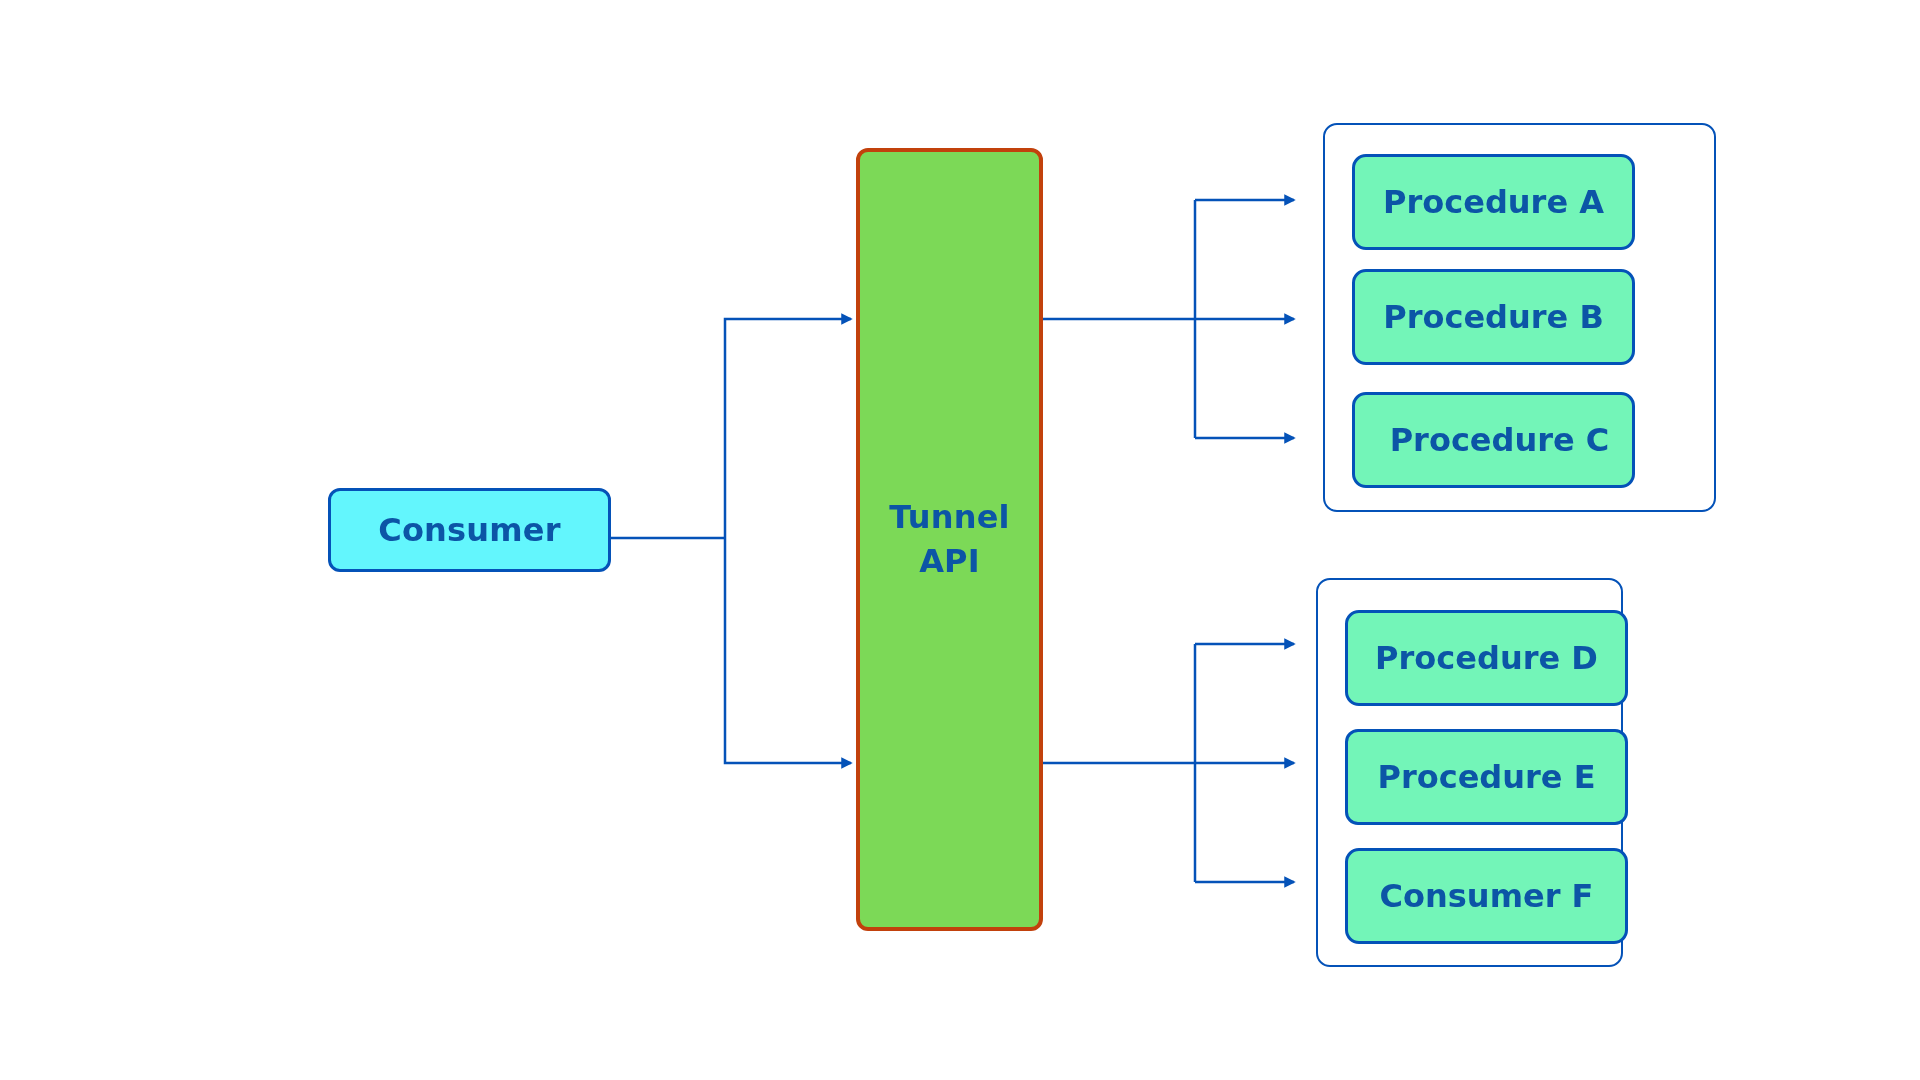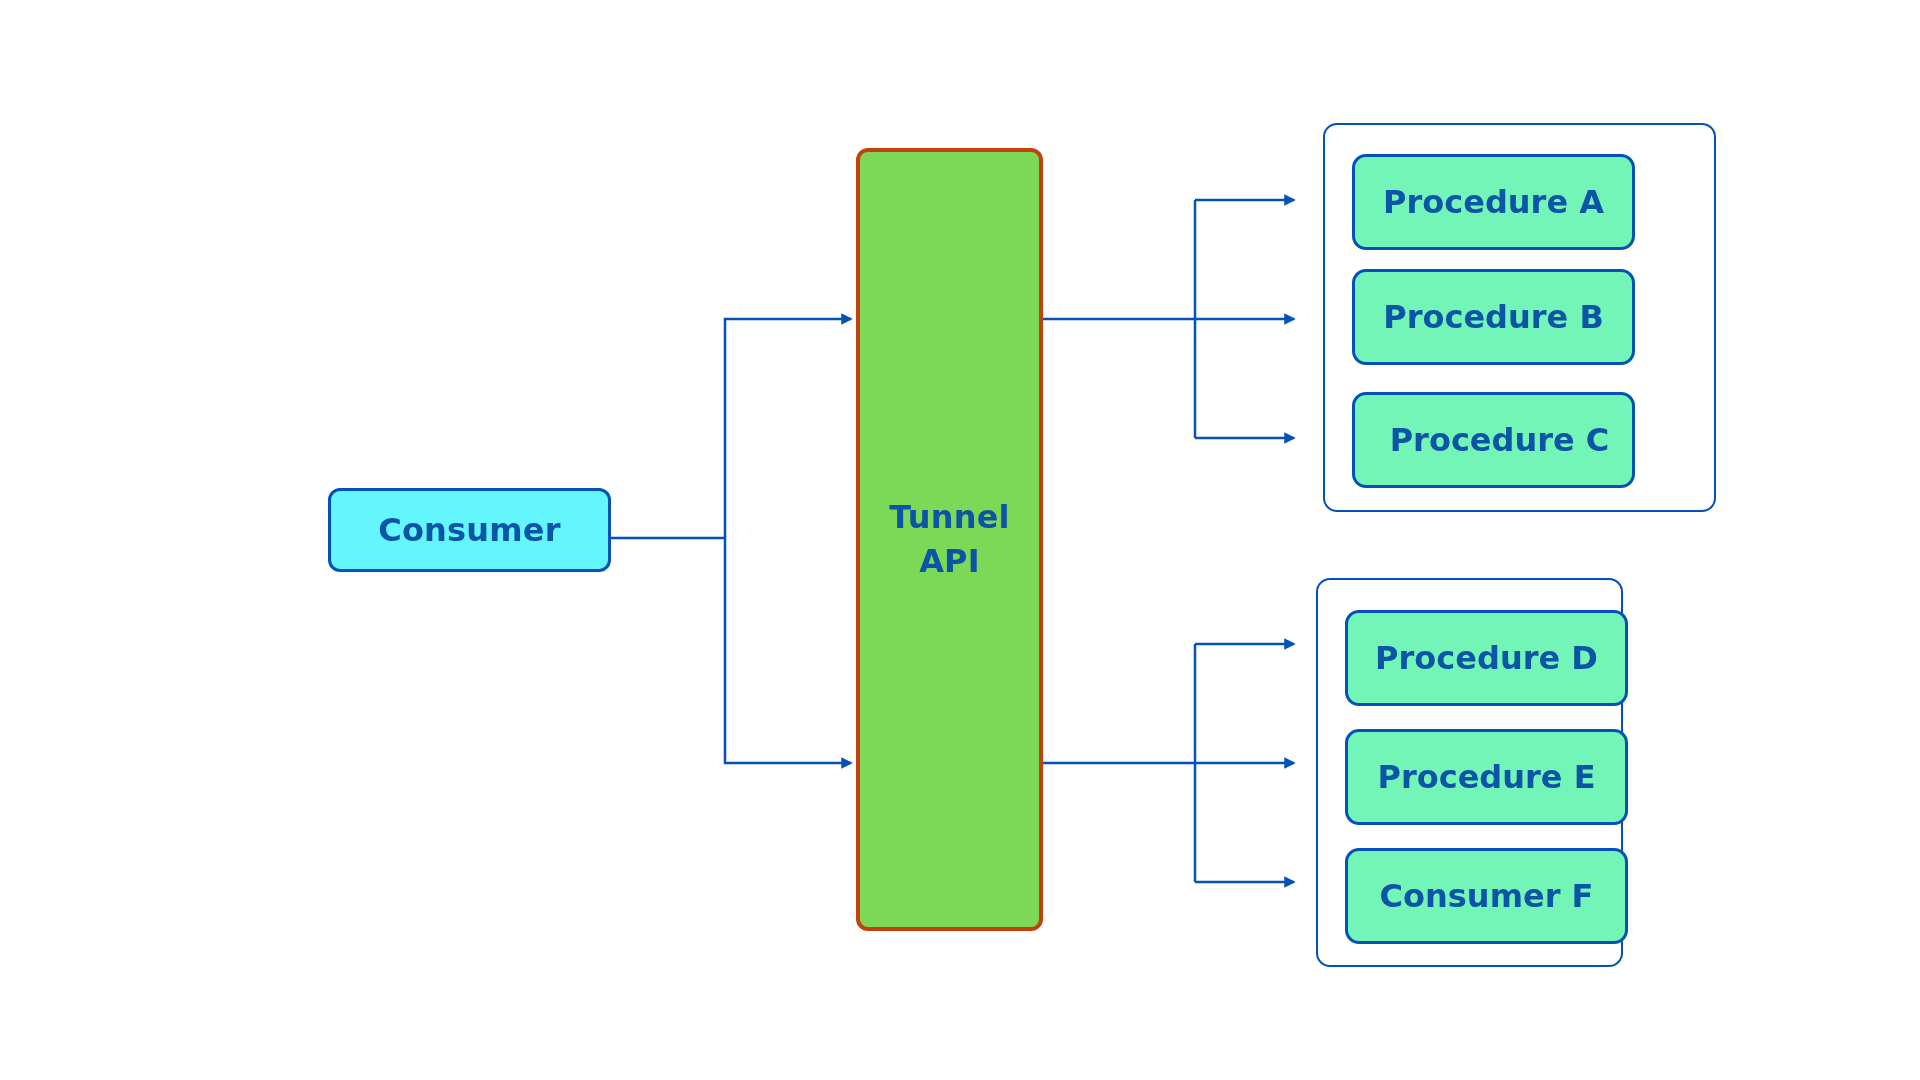--- a/index.html
+++ b/index.html
@@ -75,21 +75,21 @@
     align-items: center;
     justify-content: center;
     font-weight: bold;
     font-size: 32px;
     color: #0C55A6;
   }
   .group-top .p0 { top: 29px; }
   .group-top .p1 { top: 144px; text-align: center; }
   .group-top .p2 { top: 267px; padding-left: 12px; }
   .group-bottom .p0 { top: 30px; }
-  .group-bottom .p1 { top: 149px; }
+  .group-bottom .p1 { top: 149px; border-radius: 13px; }
   .group-bottom .p2 { top: 268px; }
   .conn { stroke: #0452B8; stroke-width: 2.5; fill: none; }
   .conn-dashed { stroke: #0452B8; stroke-width: 3; fill: none; stroke-dasharray: 8 5; }
 </style>
 </head>
 <body>
 
 <div class="canvas">
 
   <svg class="connectors" viewBox="0 0 1920 1080" xmlns="http://www.w3.org/2000/svg">

